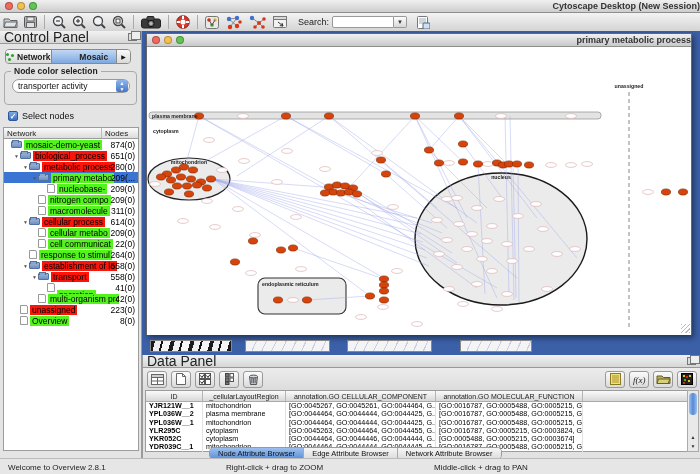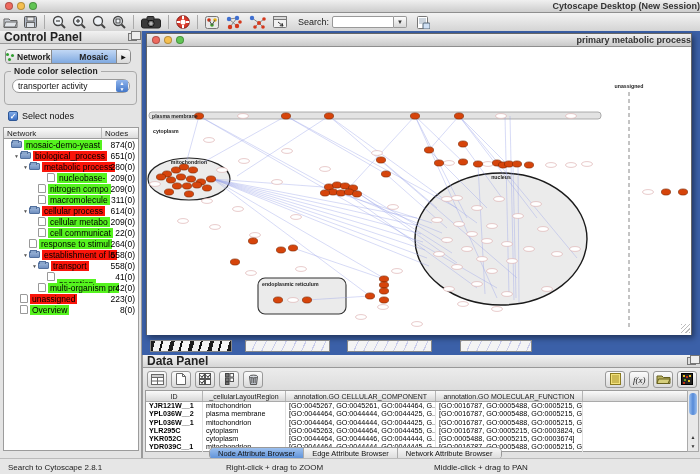--- a/index.html
+++ b/index.html
@@ -25,21 +25,21 @@
   .tsep { width:1px; height:14px; background:#aaa; margin:0 4px; }
   .search-label { font-size:9px; color:#222; margin:0 3px 0 8px; }
   .search-box { width:62px; height:12px; background:#fff; border:1px solid #999; border-radius:2px 0 0 2px; }
   .search-arrow { width:13px; height:12px; background:linear-gradient(#fdfdfd,#d8d8d8); border:1px solid #999; border-left:none;
     font-size:6px; color:#333; display:flex; align-items:center; justify-content:center; border-radius:0 2px 2px 0; }
 
   
   .cpanel { left:0; top:31px; width:142px; height:427px; background:#e4e4e4; border-right:1px solid #9a9a9a; }
   .phead { height:13px; background:linear-gradient(#f2f2f2,#d6d6d6); border-bottom:1px solid #999;
     display:flex; align-items:center; justify-content:space-between; padding:0 4px; }
-  .phead span.t { font-size:12px; font-weight:bold; color:#222; }
+  .phead span.t { font-size:14px; font-weight:normal; color:#222; }
   .float-ic { width:9px; height:8px; border:1px solid #777; background:#ddd; position:relative; }
   .float-ic:before { content:""; position:absolute; left:2px; top:-3px; width:8px; height:7px; border:1px solid #777; background:#eee; }
 
   .seg { position:absolute; left:5px; top:18px; width:126px; height:15px; display:flex;
     border:1px solid #8a8a8a; border-radius:4px; overflow:hidden; background:#e8e8e8; }
   .seg .tab { flex:1; display:flex; align-items:center; justify-content:center; gap:3px;
     font-size:8.5px; font-weight:bold; color:#222; background:linear-gradient(#fafafa,#d9d9d9); border-right:1px solid #8a8a8a; }
   .seg .tab.sel { background:linear-gradient(#c2d8f5,#7fa9e0);padding-left:20px; }
   .seg .more { width:13px; display:flex; align-items:center; justify-content:center; font-size:6px; color:#111;
     background:linear-gradient(#fafafa,#d9d9d9); }
@@ -309,20 +309,27 @@
         <span class="tico ico-folder"></span>
         <span class="tlabel bg-r" style="max-width: 89px;">biological_process</span>
         <span class="tnodes">651(0)</span>
       </div>
       <div class="trow">
         <span style="width: 18px; flex: 0 0 auto;"></span>
         <span class="texp">▼</span>
         <span class="tico ico-folder"></span>
         <span class="tlabel bg-r" style="max-width: 80px;">metabolic process</span>
         <span class="tnodes">280(0)</span>
+      </div>
+      <div class="trow sel">
+        <span style="width: 27px; flex: 0 0 auto;"></span>
+        <span class="texp">▼</span>
+        <span class="tico ico-folder"></span>
+        <span class="tlabel bg-g" style="max-width: 71px;">primary metabo</span>
+        <span class="tnodes">209(...</span>
       </div>
       <div class="trow">
         <span style="width: 36px; flex: 0 0 auto;"></span>
         <span class="texp"></span>
         <span class="tico ico-file"></span>
         <span class="tlabel bg-g" style="max-width: 62px;">nucleobase-</span>
         <span class="tnodes">209(0)</span>
       </div>
       <div class="trow">
         <span style="width: 27px; flex: 0 0 auto;"></span>
@@ -743,16 +750,16 @@
   </div>
 
   <div class="dtabs" id="dtabs">
       <div class="dt sel">Node Attribute Browser</div>
       <div class="dt">Edge Attribute Browser</div>
       <div class="dt">Network Attribute Browser</div>
     </div>
 </div>
 
 <div class="abs statusbar">
-  <span style="left:8px">Search to Cytoscape 2.8.1</span>
+  <span style="left:8px">Welcome to Overview 2.8.1</span>
   <span style="left:226px">Right-click + drag to ZOOM</span>
   <span style="left:434px">Middle-click + drag to PAN</span>
 </div>
 
 </body></html>

